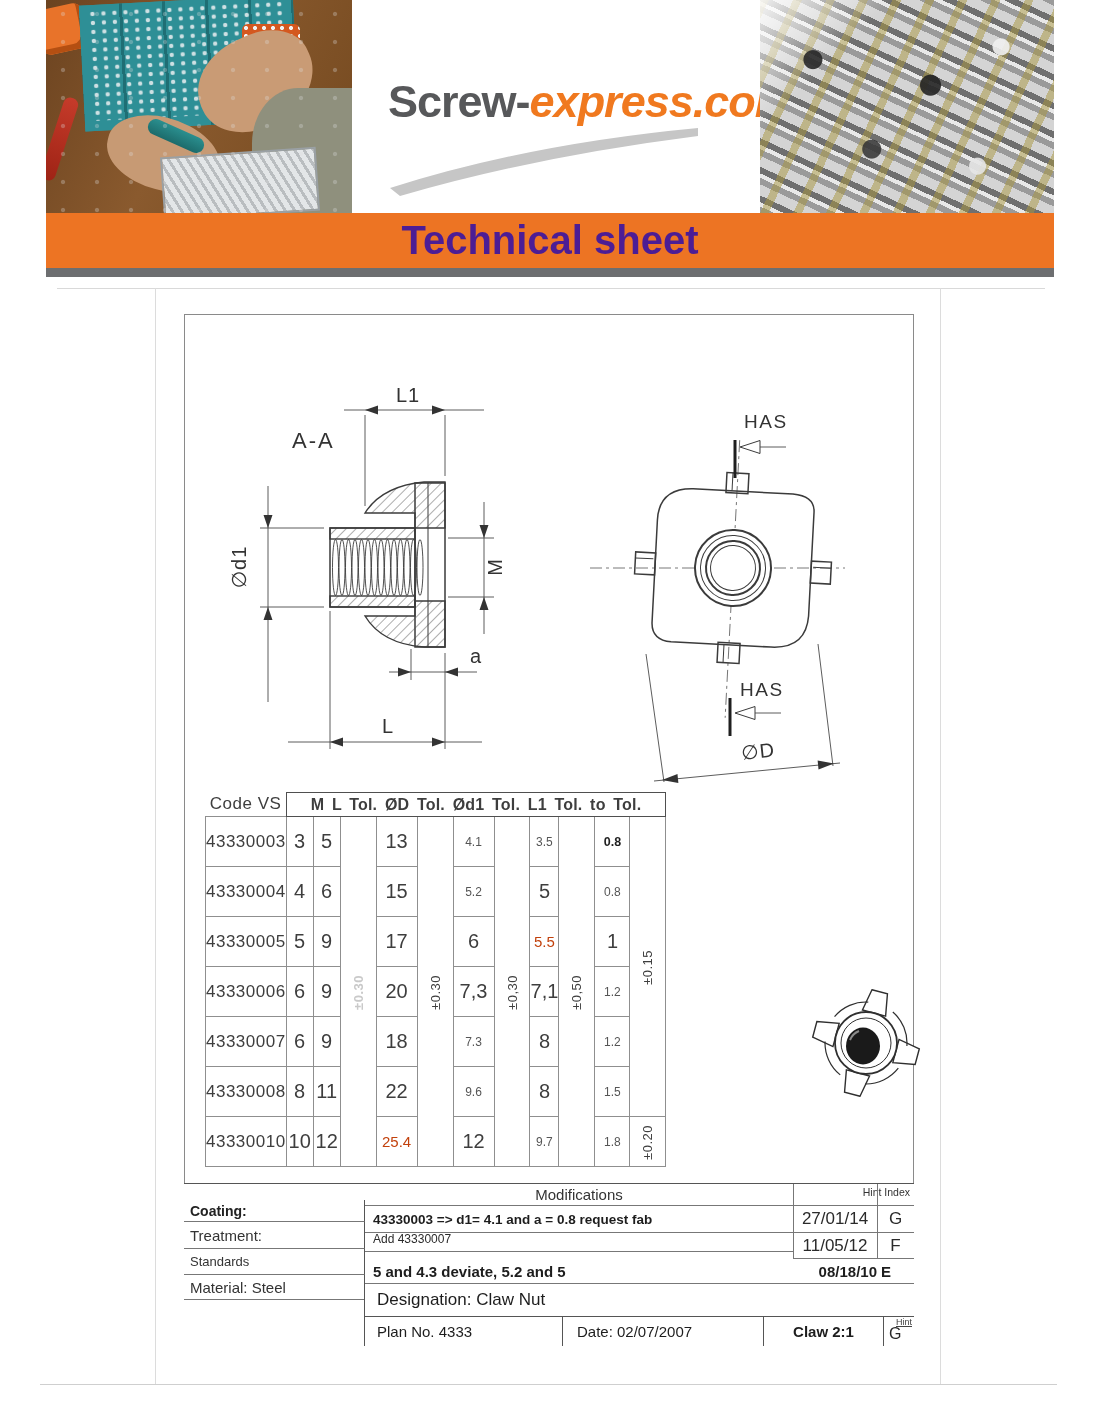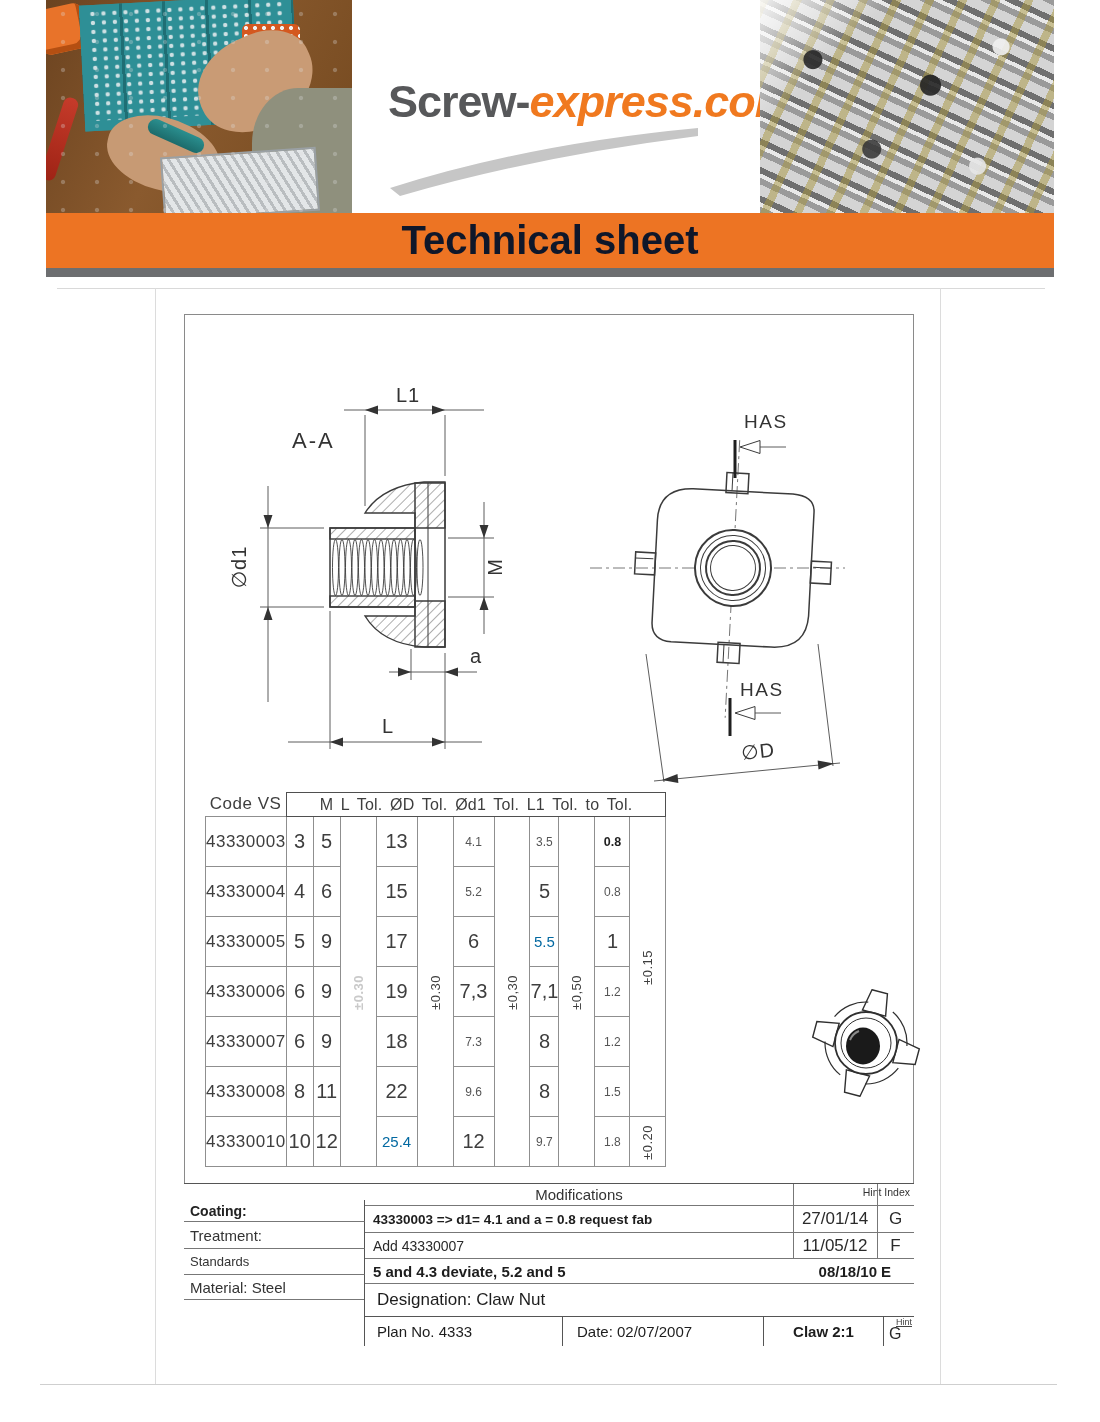--- a/index.html
+++ b/index.html
@@ -2,21 +2,21 @@
 <html><head>
 <meta charset="utf-8">
 <style>
   html,body{margin:0;padding:0;background:#fff;}
   #page{position:relative;width:1100px;height:1422px;background:#fff;overflow:hidden;
         font-family:"Liberation Sans",sans-serif;}
   .abs{position:absolute;}
 
   
   .photo{overflow:hidden;}
-  .banner{background:#ed7423;color:#0f172a;text-align:center;font-weight:700;
+  .banner{background:#ed7423;color:#4c1d95;text-align:center;font-weight:700;
           font-size:40px;line-height:55px;letter-spacing:0px;}
   .graybar{background:#6d6e70;}
   .logo-dark{font-size:45px;font-weight:700;color:#57585a;letter-spacing:-1px;}
   .logo-orange{font-size:45px;font-weight:700;font-style:italic;color:#f0791f;letter-spacing:-1px;}
 
   
   .vguide{border-left:1px solid #dcdcdc;width:0;}
   .hguide{border-top:1px solid #d9d9d9;height:0;}
 
   
@@ -34,27 +34,27 @@
   .thr{fill:none;stroke:#3b3b3b;stroke-width:0.9;}
 
   
   table.dims{border-collapse:collapse;table-layout:fixed;background:#fff;}
   table.dims td{border:1px solid #8f8f8f;text-align:center;vertical-align:middle;
                 color:#3e3e3e;padding:0;overflow:hidden;}
   table.dims tr{height:50px;}
   table.dims tr.hrow{height:24px;}
   td.code-h{border:none !important;text-align:left;font-size:17px;color:#3a3a3a;
             letter-spacing:.5px;padding-left:2px;}
-  td.cols-h{border:1.5px solid #4f4f4f !important;font-weight:400;font-size:16px;
+  td.cols-h{border:1.5px solid #4f4f4f !important;font-weight:700;font-size:16px;
             color:#2f2f2f;word-spacing:3px;letter-spacing:.2px;}
   td.code{font-size:17px;letter-spacing:.5px;color:#383838;margin-left:48px;}
   td.val{font-size:20px;font-weight:400;}
   td.val.sm{font-size:12px;color:#555;}
   td.val.smb{font-size:12.5px;color:#1f1f1f;font-weight:700;}
-  td.val.md{font-size:15px;color:#0369a1;}
+  td.val.md{font-size:15px;color:#c2410c;}
   td.tolcell .rot{display:inline-block;transform:rotate(-90deg);font-size:13px;
                   color:#3e3e3e;white-space:nowrap;letter-spacing:.5px;}
   td.tolcell.gray .rot{color:#c9c9c9;font-weight:600;}
 
   
   .info{box-sizing:border-box;border-top:1.5px solid #555;background:#fff;}
   .info .cell{position:absolute;box-sizing:border-box;color:#222;}
   .bline{border-bottom:1px solid #777;}
   .rline{border-right:1.5px solid #555;}
   .lab{padding-left:6px;display:flex;align-items:center;margin-top:16px;}
@@ -299,21 +299,21 @@
             <td class="val ">9</td>
             <td class="val ">17</td>
             <td class="val ">6</td>
             <td class="val md">5.5</td>
             <td class="val ">1</td>
           </tr>
           <tr>
             <td class="code ">43330006</td>
             <td class="val ">6</td>
             <td class="val ">9</td>
-            <td class="val ">19</td>
+            <td class="val ">20</td>
             <td class="val ">7,3</td>
             <td class="val ">7,1</td>
             <td class="val sm">1.2</td>
           </tr>
           <tr>
             <td class="code ">43330007</td>
             <td class="val ">6</td>
             <td class="val ">9</td>
             <td class="val ">18</td>
             <td class="val sm">7.3</td>
@@ -374,21 +374,21 @@
     <div class="cell rline" style="left:0;top:100px;width:181px;height:62px;"></div>
 
     <div class="cell ctr bline" style="left:181px;top:0;width:428px;height:22px;font-size:15px;color:#333;">Modifications</div>
     <div class="cell bline" style="left:609px;top:0;width:121px;height:22px;font-size:10.5px;color:#333;
          display:flex;align-items:flex-start;justify-content:flex-end;padding:2px 4px 0 0;">Hint Index</div>
 
     <div class="cell modtxt bline" style="left:181px;top:22px;width:428px;height:27px;font-size:13.5px;font-weight:700;color:#1d1d1d;">43330003 =&gt; d1= 4.1 and a = 0.8 request fab</div>
     <div class="cell ctr bline" style="left:609px;top:22px;width:84px;height:27px;font-size:17px;color:#2a2a2a;">27/01/14</div>
     <div class="cell ctr bline" style="left:693px;top:22px;width:37px;height:27px;font-size:17px;color:#2a2a2a;">G</div>
 
-    <div class="cell modtxt bline" style="left:181px;top:49px;width:428px;height:26px;font-size:14px;color:#2a2a2a;">Add 43330007</div>
+    <div class="cell modtxt bline" style="left:181px;top:42px;width:428px;height:26px;font-size:12px;color:#2a2a2a;">Add 43330007</div>
     <div class="cell ctr bline" style="left:609px;top:49px;width:84px;height:26px;font-size:17px;color:#2a2a2a;">11/05/12</div>
     <div class="cell ctr bline" style="left:693px;top:49px;width:37px;height:26px;font-size:17px;color:#2a2a2a;">F</div>
 
     <div class="cell modtxt bline" style="left:181px;top:75px;width:428px;height:25px;font-size:15px;font-weight:700;color:#1d1d1d;">5 and 4.3 deviate, 5.2 and 5</div>
     <div class="cell bline" style="left:609px;top:75px;width:84px;height:25px;font-size:15px;font-weight:700;color:#1d1d1d;
          display:flex;align-items:center;justify-content:flex-end;">08/18/10</div>
     <div class="cell bline" style="left:693px;top:75px;width:37px;height:25px;font-size:15px;font-weight:700;color:#1d1d1d;
          display:flex;align-items:center;justify-content:flex-start;padding-left:4px;">E</div>
 
     <div class="cell" style="left:609px;top:0;width:0;height:75px;border-left:1px solid #777;"></div>

